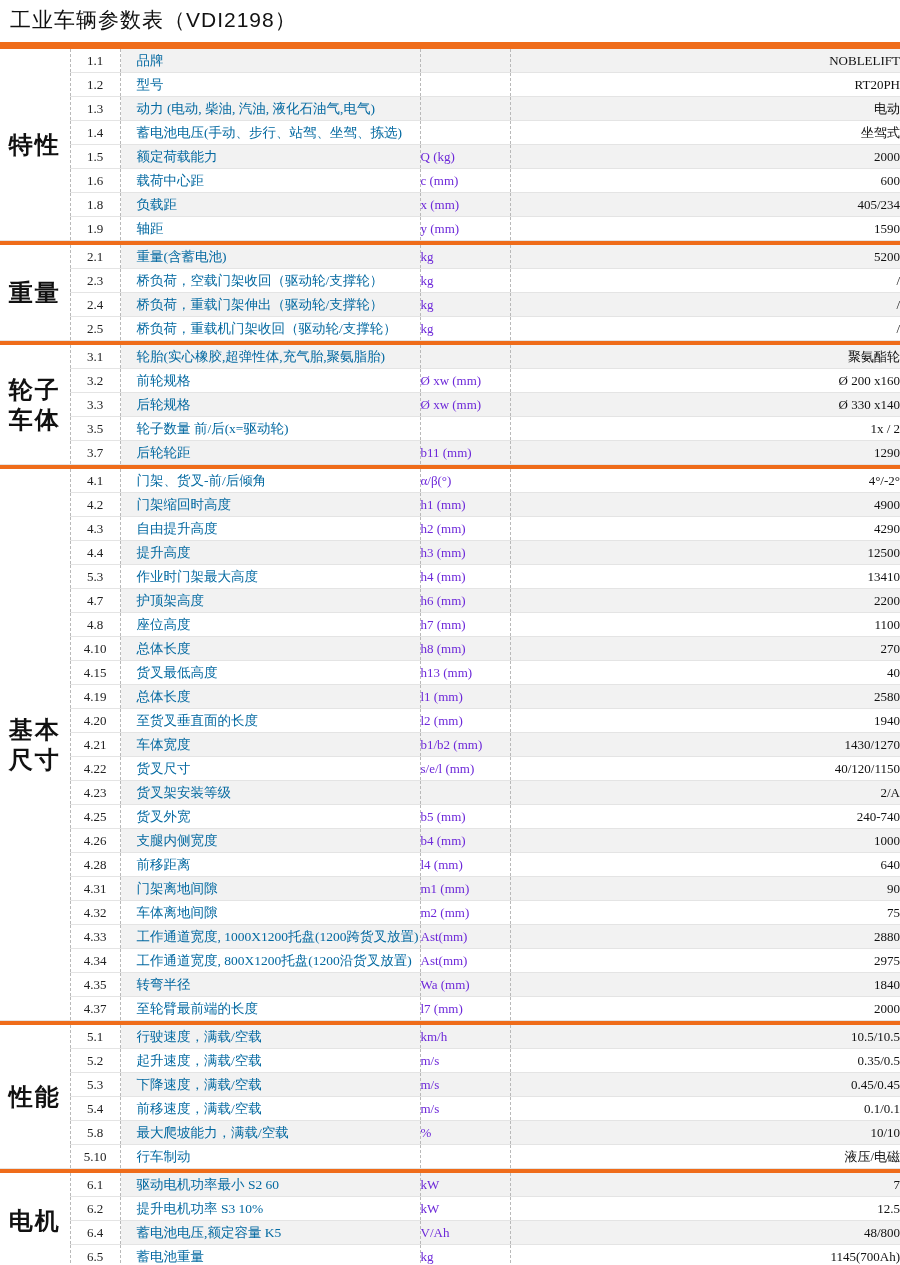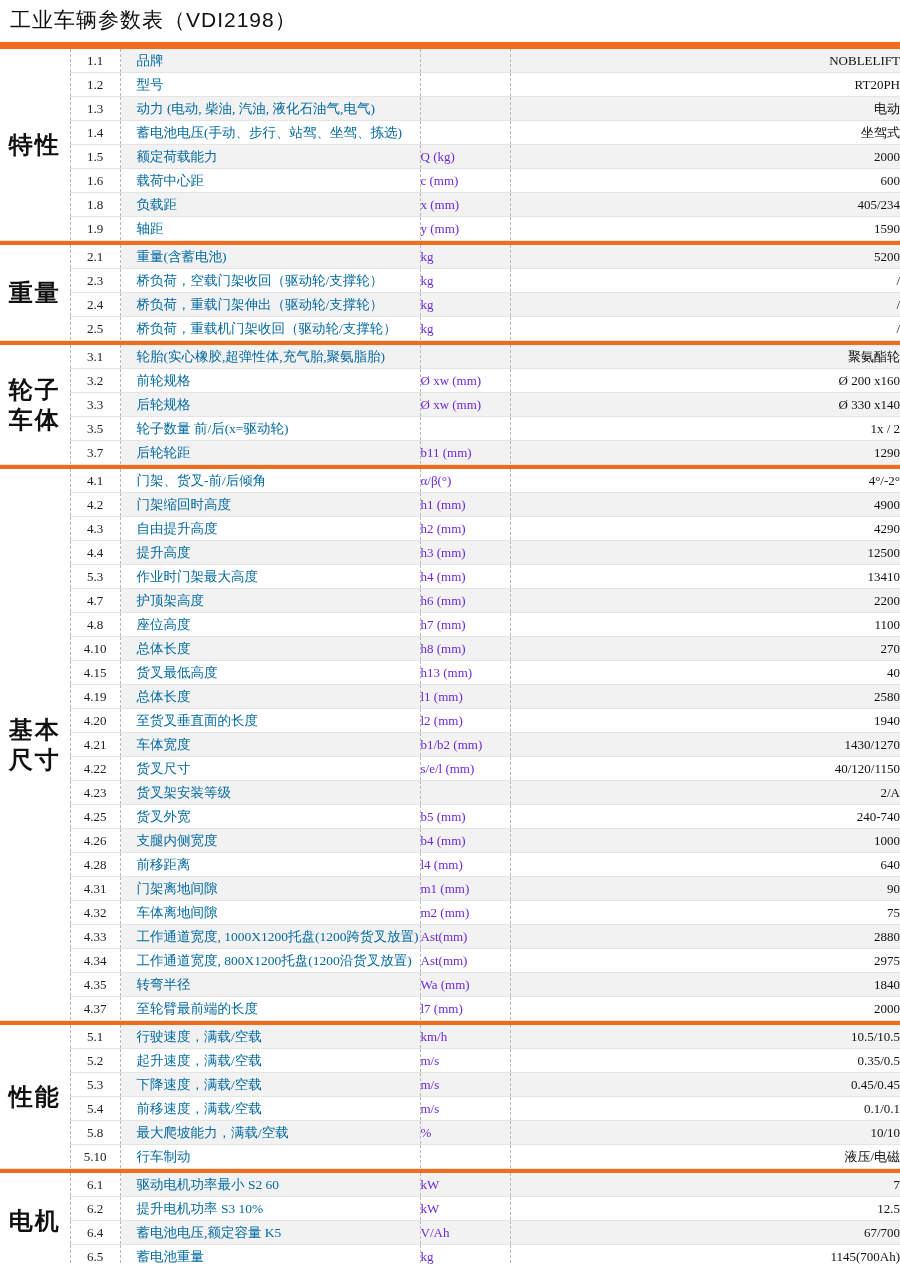--- a/index.html
+++ b/index.html
@@ -412,21 +412,21 @@
         <tr class="row plain">
           <td class="no-cell">6.2</td>
           <td class="label-cell">提升电机功率 S3 10%</td>
           <td class="unit-cell">kW</td>
           <td class="value-cell">12.5</td>
         </tr>
         <tr class="row alt">
           <td class="no-cell">6.4</td>
           <td class="label-cell">蓄电池电压,额定容量 K5</td>
           <td class="unit-cell">V/Ah</td>
-          <td class="value-cell">67/700</td>
+          <td class="value-cell">48/800</td>
         </tr>
         <tr class="row plain">
           <td class="no-cell">6.5</td>
           <td class="label-cell">蓄电池重量</td>
           <td class="unit-cell">kg</td>
           <td class="value-cell">1145(700Ah)</td>
         </tr>
       </tbody>
   </table>
 

